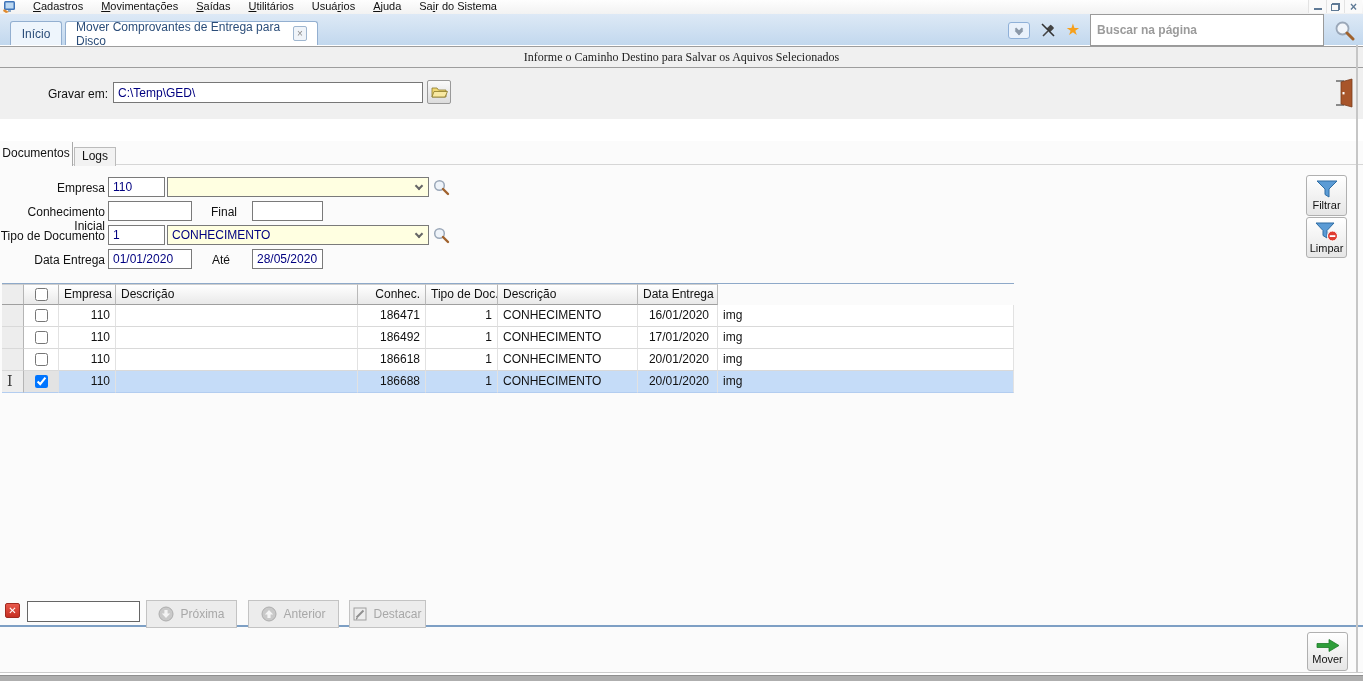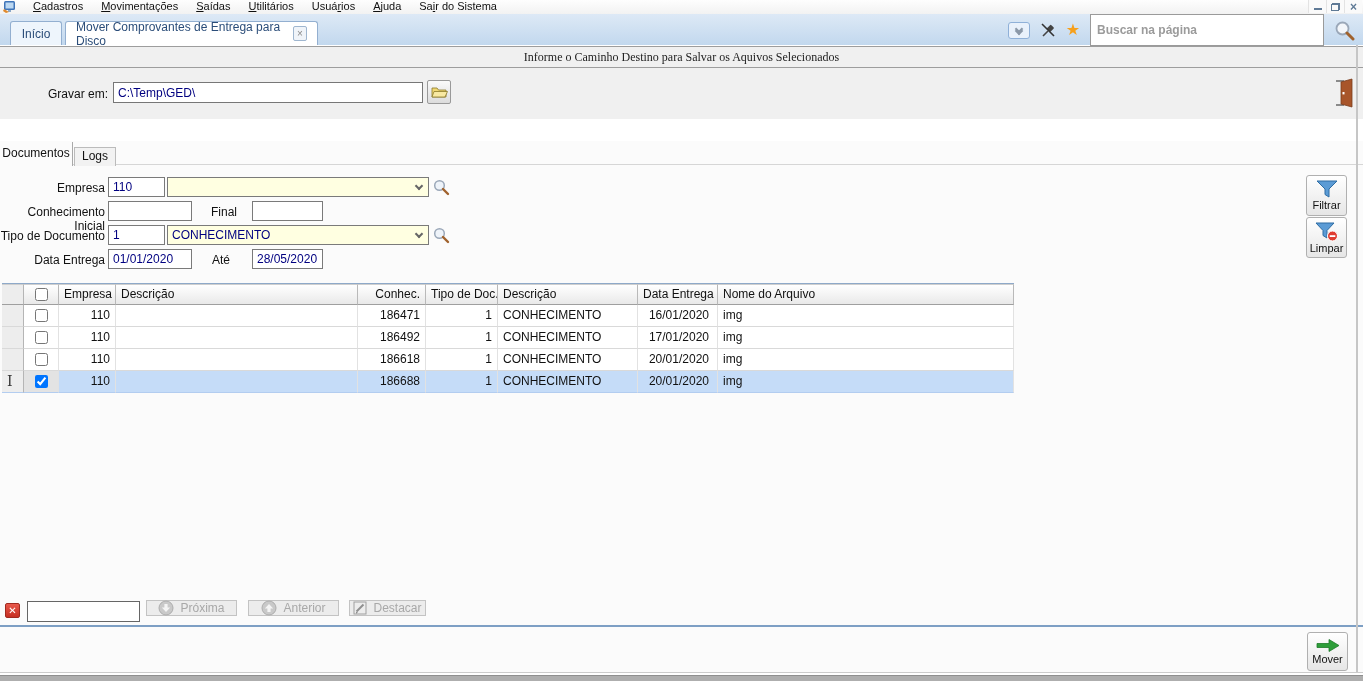--- a/index.html
+++ b/index.html
@@ -107,21 +107,21 @@
     color:#333; line-height:14px; }
 
   
   .findbar { position:absolute; left:0; top:599px; width:1363px; height:28px; background:#fbfbfb;
     border-bottom:2px solid #7d9fc4; }
   .find-close { position:absolute; left:5px; top:4px; width:15px; height:15px; border:1px solid #a02a20;
     border-radius:2px; background:linear-gradient(#e8584b,#c62f22); color:#fff; font-size:10px;
     font-weight:bold; line-height:13px; text-align:center; }
   .find-input { position:absolute; left:27px; top:2px; width:113px; height:21px; border:1px solid #666;
     background:#fff; font-size:12px; padding:0 4px; }
-  .find-btn { position:absolute; top:1px; height:16px; background:#ececec; border:1px solid #c3c3c3;
+  .find-btn { position:absolute; top:1px; height:28px; background:#ececec; border:1px solid #c3c3c3;
     color:#a8a8a8; font-size:12px; display:flex; align-items:center; justify-content:center; gap:6px; }
   .bt-prox { left:146px; width:91px; }
   .bt-ant  { left:248px; width:91px; }
   .bt-dest { left:349px; width:77px; }
 
   
   .mover-btn { position:absolute; left:1307px; top:632px; width:41px; height:39px;
     border:1px solid #b0b0b0; border-radius:3px; background:linear-gradient(#ffffff,#e6e6e6);
     display:flex; flex-direction:column; align-items:center; justify-content:center; font-size:11px; color:#111; }
   .edge-right { position:absolute; left:1356px; top:45px; width:2px; height:628px; background:#c6c6c6; }
@@ -271,21 +271,20 @@
       <div class="gcell c0"></div>
       <div class="gcell c1">
           <input type="checkbox" class="cb" style="">
         </div>
       <div class="gcell c2">Empresa</div>
       <div class="gcell c3">Descrição</div>
       <div class="gcell c4">Conhec.</div>
       <div class="gcell c5">Tipo de Doc.</div>
       <div class="gcell c6">Descrição</div>
       <div class="gcell c7">Data Entrega</div>
-      <div class="gcell c8">Nome do Arquivo</div>
     </div>
 
     <div class="grow">
       <div class="gcell c0"></div>
       <div class="gcell c1">
           <input type="checkbox" class="cb" style="">
         </div>
       <div class="gcell c2">110</div>
       <div class="gcell c3"></div>
       <div class="gcell c4">186471</div>

